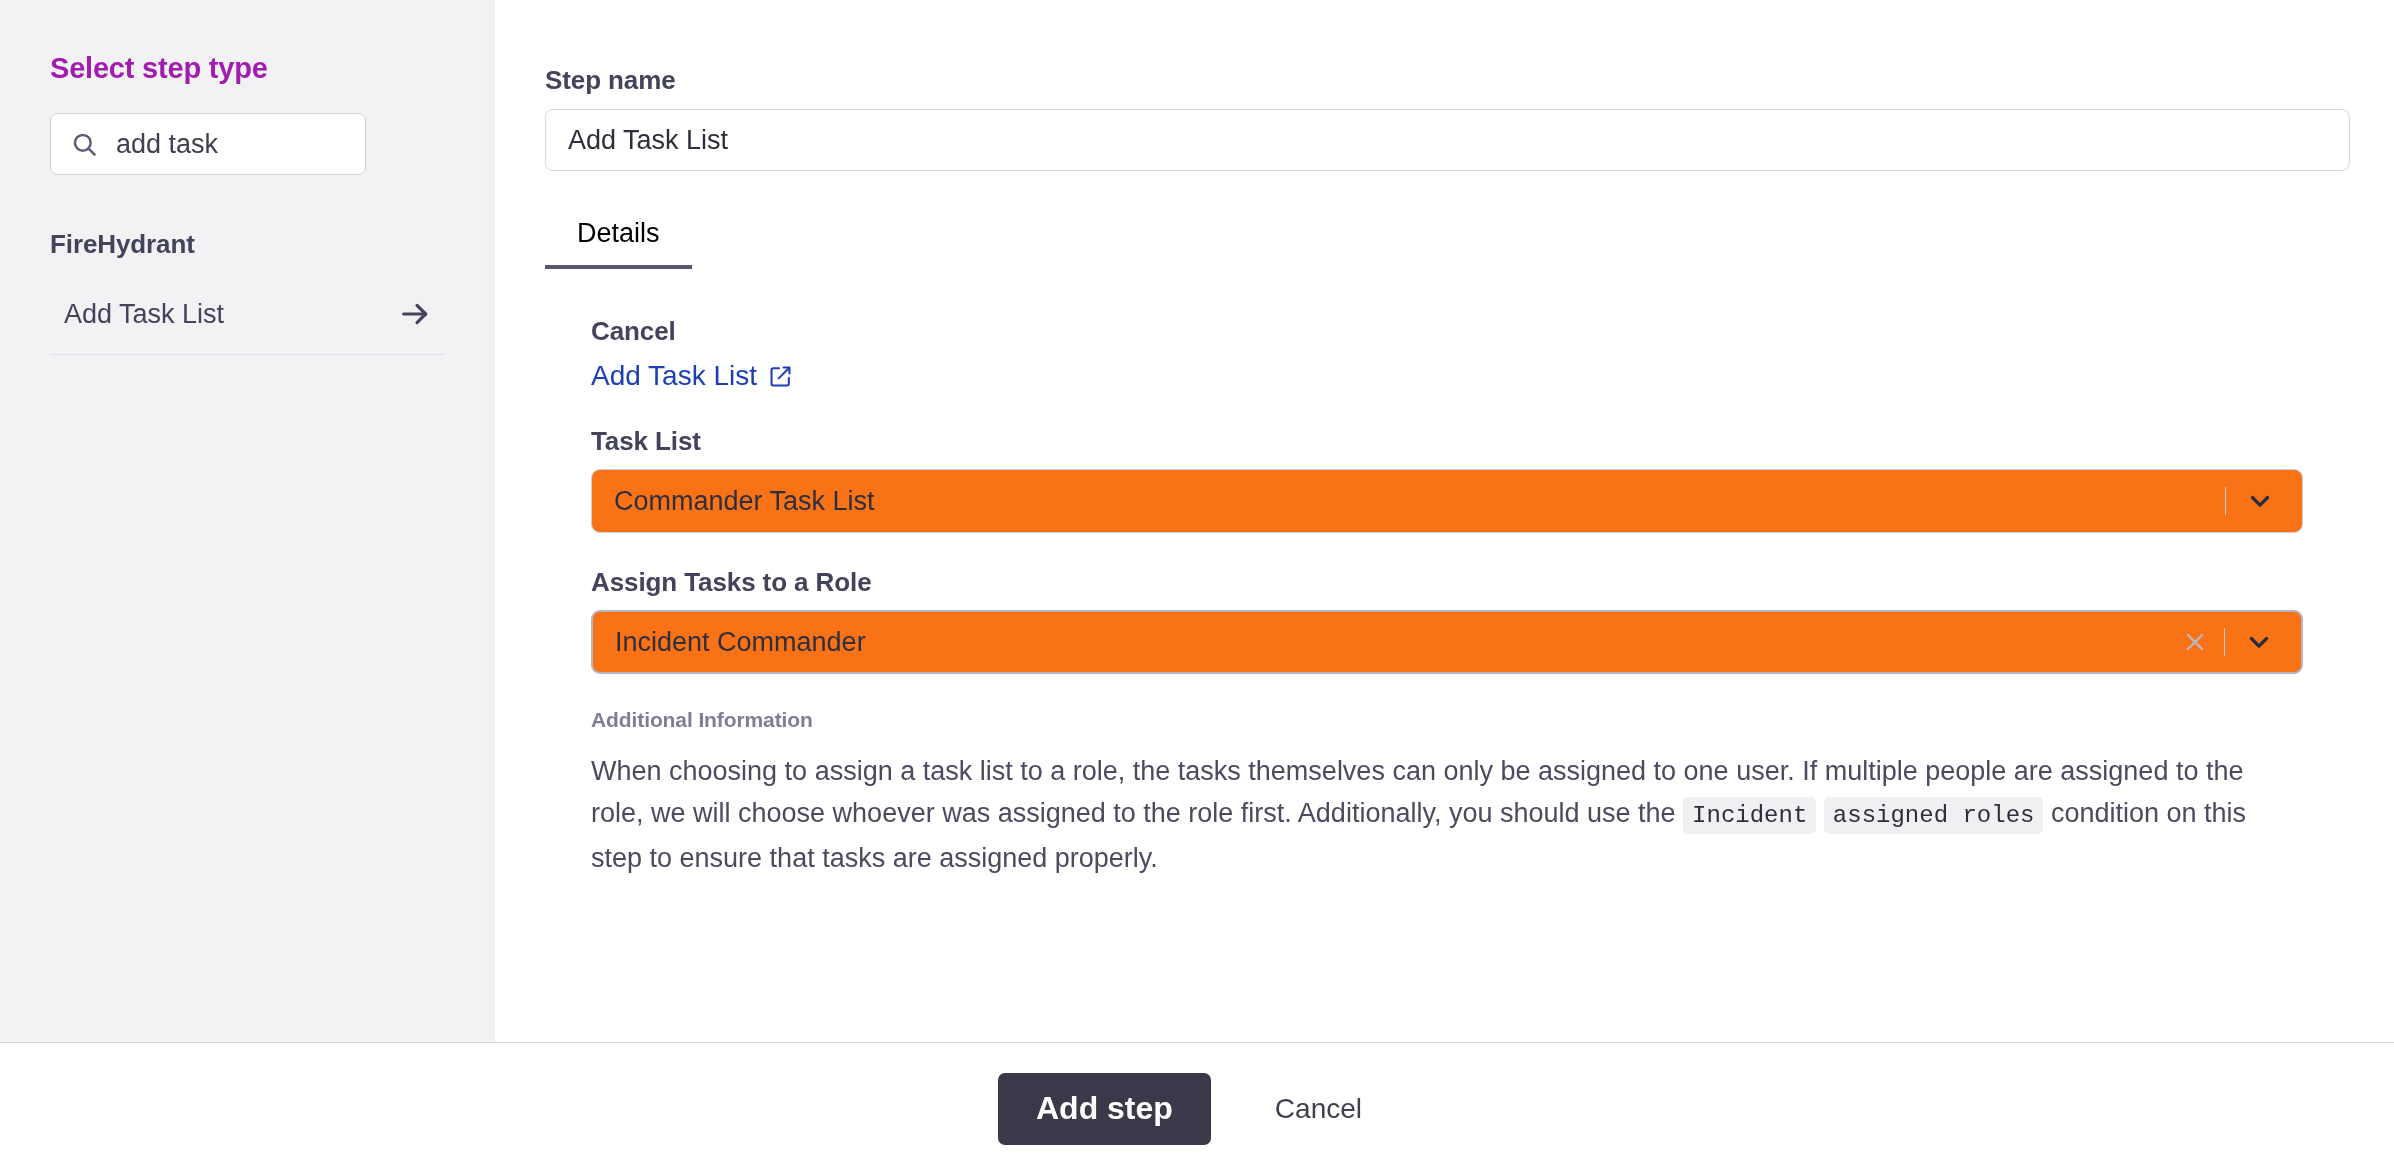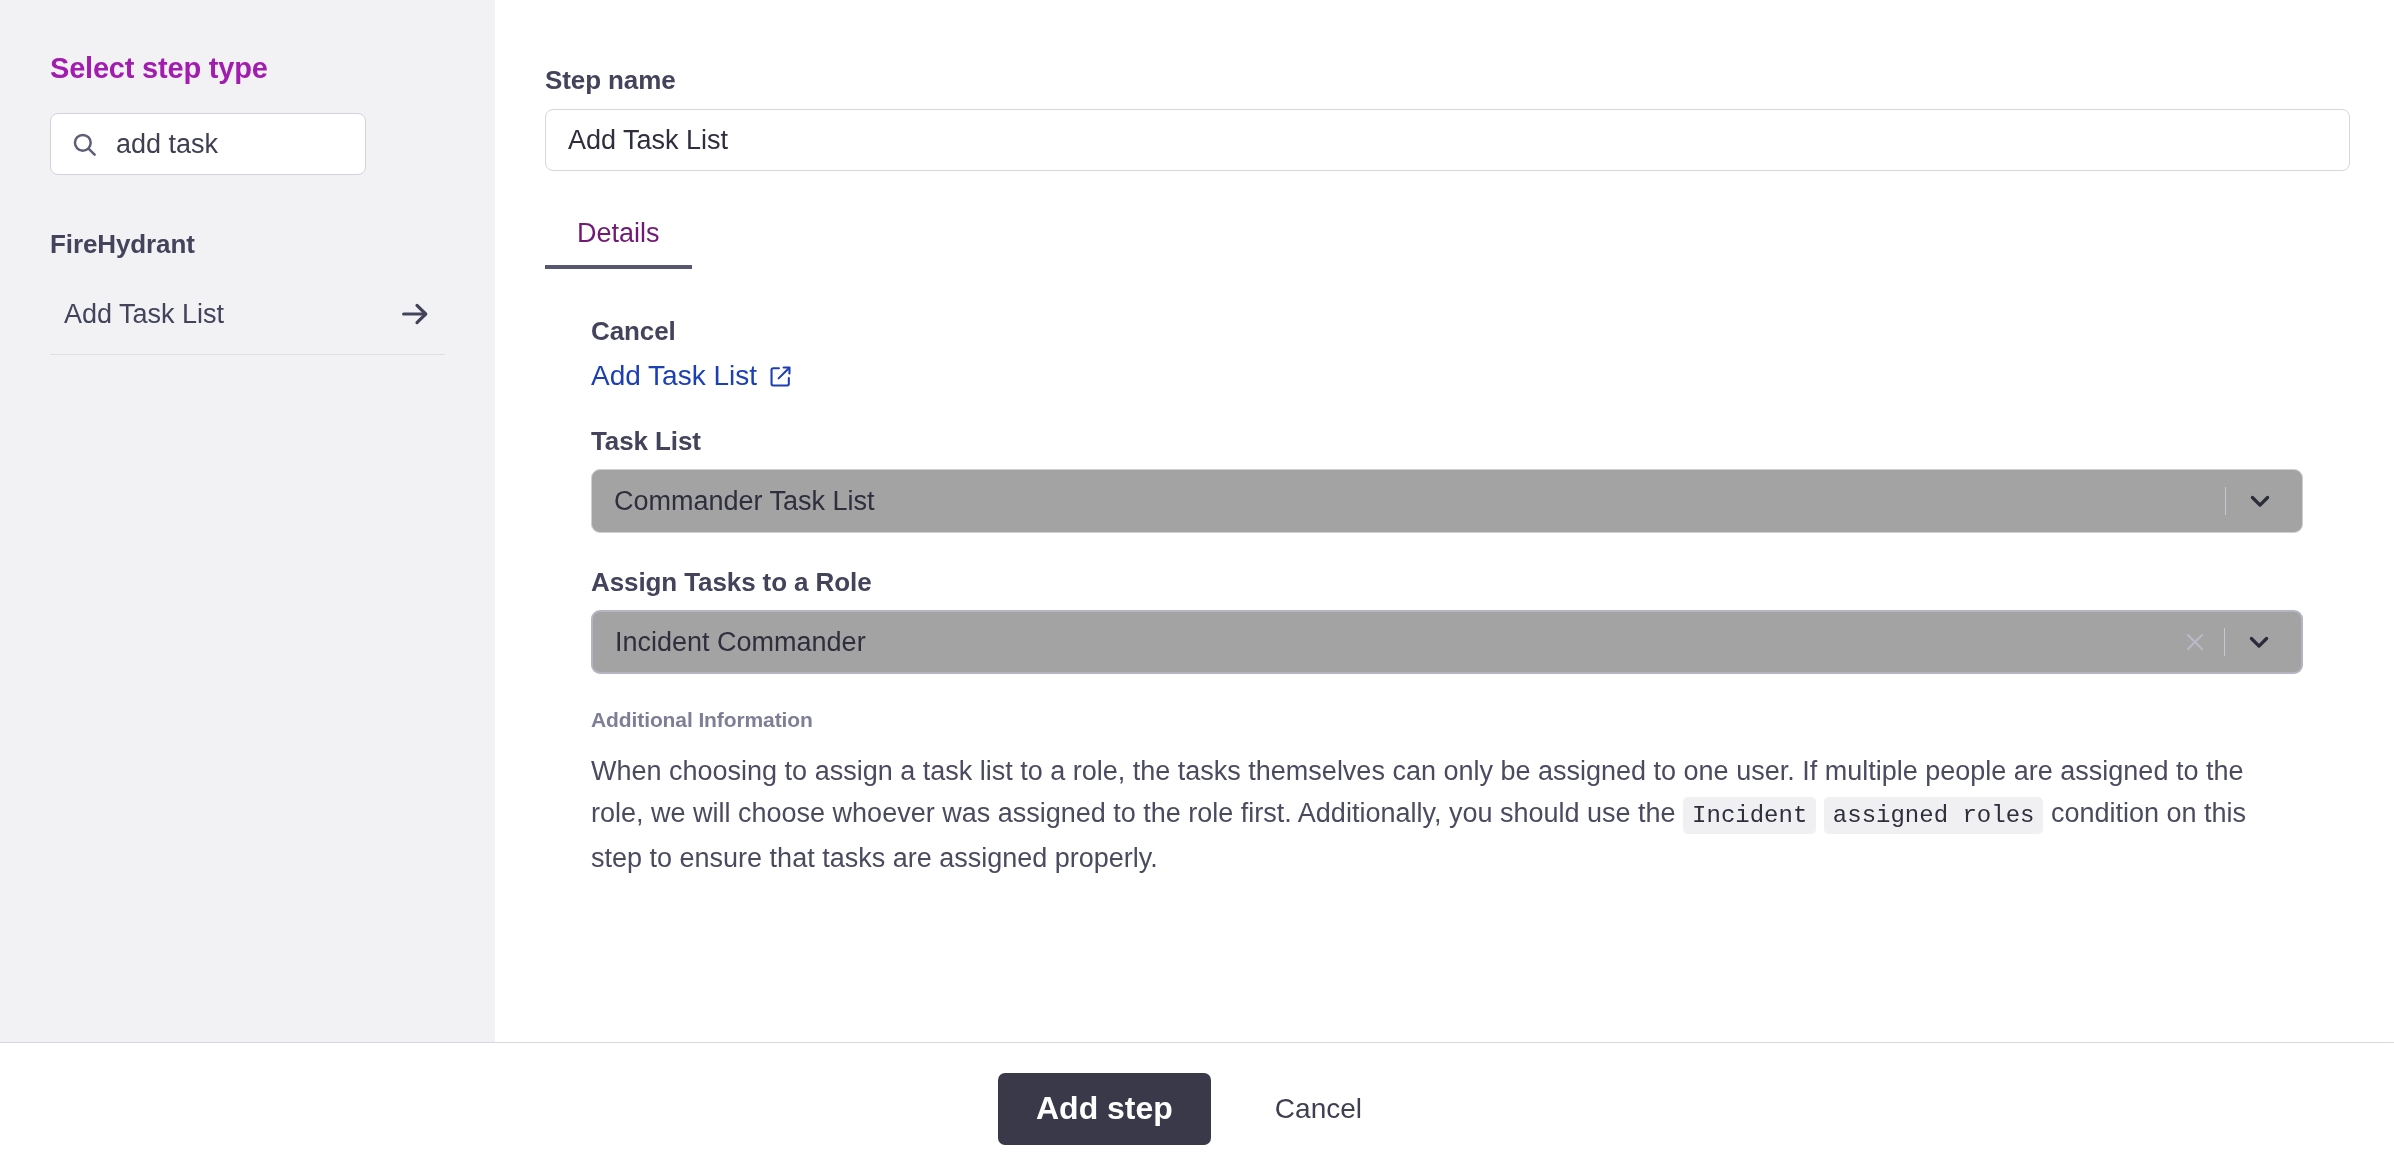--- a/index.html
+++ b/index.html
@@ -153,21 +153,21 @@
   }
   .tab {
     font-size: 27px;
     color: #5c5c72;
     padding: 0 32px 16px 32px;
     cursor: pointer;
     border-bottom: 4px solid transparent;
     white-space: nowrap;
   }
   .tab.active {
-    color: #701a75;
+    color: #000000;
     border-bottom: 4px solid #575770;
   }
 
   .details-panel {
     padding-left: 46px;
     padding-top: 47px;
   }
 
   .section-label {
     font-size: 26px;
@@ -196,21 +196,21 @@
   .field-block { margin-top: 34px; }
 
   .select-box {
     position: relative;
     box-sizing: border-box;
     margin-top: 12px;
     width: 1712px;
     height: 64px;
     border: 1.5px solid #cfcfd9;
     border-radius: 9px;
-    background: #a3a3a3;
+    background: #f97316;
     display: flex;
     align-items: center;
     padding: 8px 22px;
     cursor: pointer;
   }
   .select-box.focused {
     border: 2.5px solid #b4b4c2;
   }
   .select-value {
     font-size: 27px;

